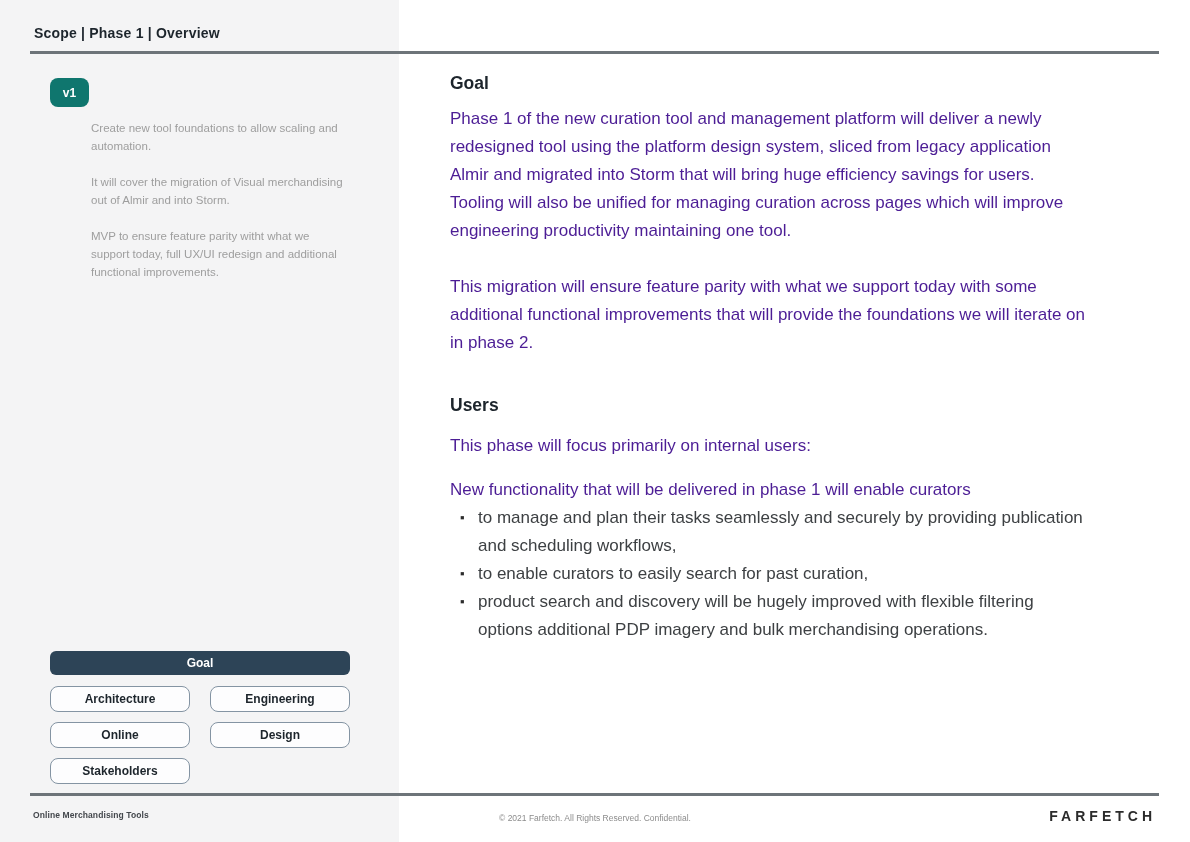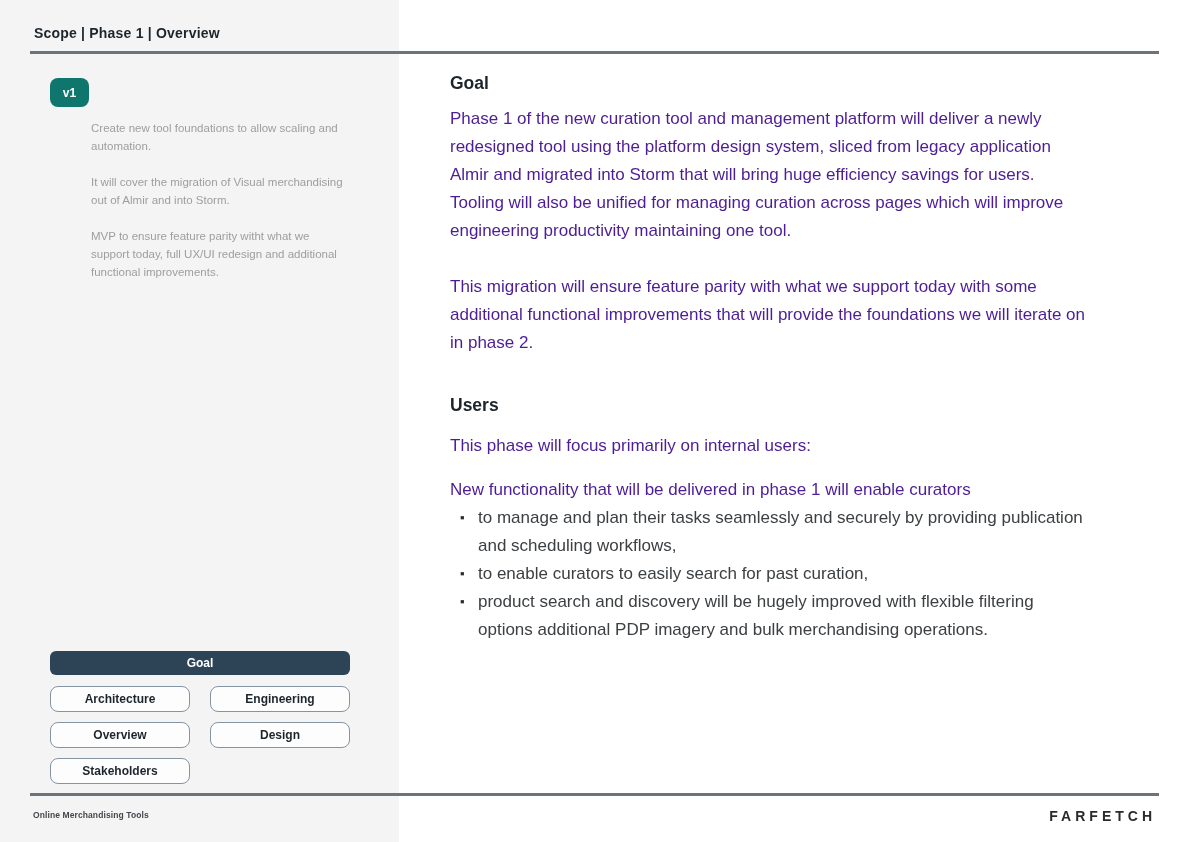--- a/index.html
+++ b/index.html
@@ -133,21 +133,21 @@
     <p>Create new tool foundations to allow scaling and automation.</p>
     <p>It will cover the migration of Visual merchandising out of Almir and into Storm.</p>
     <p>MVP to ensure feature parity witht what we support today, full UX/UI redesign and additional functional improvements.</p>
   </div>
 
   <div class="team-block">
     <button class="team-button">Goal</button>
     <div class="team-grid">
       <button class="pill-button">Architecture</button>
       <button class="pill-button">Engineering</button>
-      <button class="pill-button">Overview</button>
+      <button class="pill-button">Online</button>
       <button class="pill-button">Design</button>
       <button class="pill-button">Stakeholders</button>
     </div>
   </div>
 
   <div class="main">
     <h2 class="h-goal">Goal</h2>
     <p>Phase 1 of the new curation tool and management platform will deliver a newly redesigned tool using the platform design system, sliced from legacy application Almir and migrated into Storm that will bring huge efficiency savings for users. Tooling will also be unified for managing curation across pages which will improve engineering productivity maintaining one tool.</p>
     <p class="p-gap">This migration will ensure feature parity with what we support today with some additional functional improvements that will provide the foundations we will iterate on in phase 2.</p>
 
@@ -157,15 +157,16 @@
     <p class="p-scope">New functionality that will be delivered in phase 1 will enable curators</p>
     <ul class="scope-list">
       <li>to manage and plan their tasks seamlessly and securely by providing publication and scheduling workflows,</li>
       <li>to enable curators to easily search for past curation,</li>
       <li>product search and discovery will be hugely improved with flexible filtering options additional PDP imagery and  bulk merchandising operations.</li>
     </ul>
   </div>
 
   <div class="rule rule-bottom"></div>
   <div class="footer-left">Online Merchandising Tools</div>
+  <div class="footer-center">© 2021 Farfetch. All Rights Reserved. Confidential.</div>
   <div class="footer-logo">FARFETCH</div>
 
 </div>
 
 </body></html>

